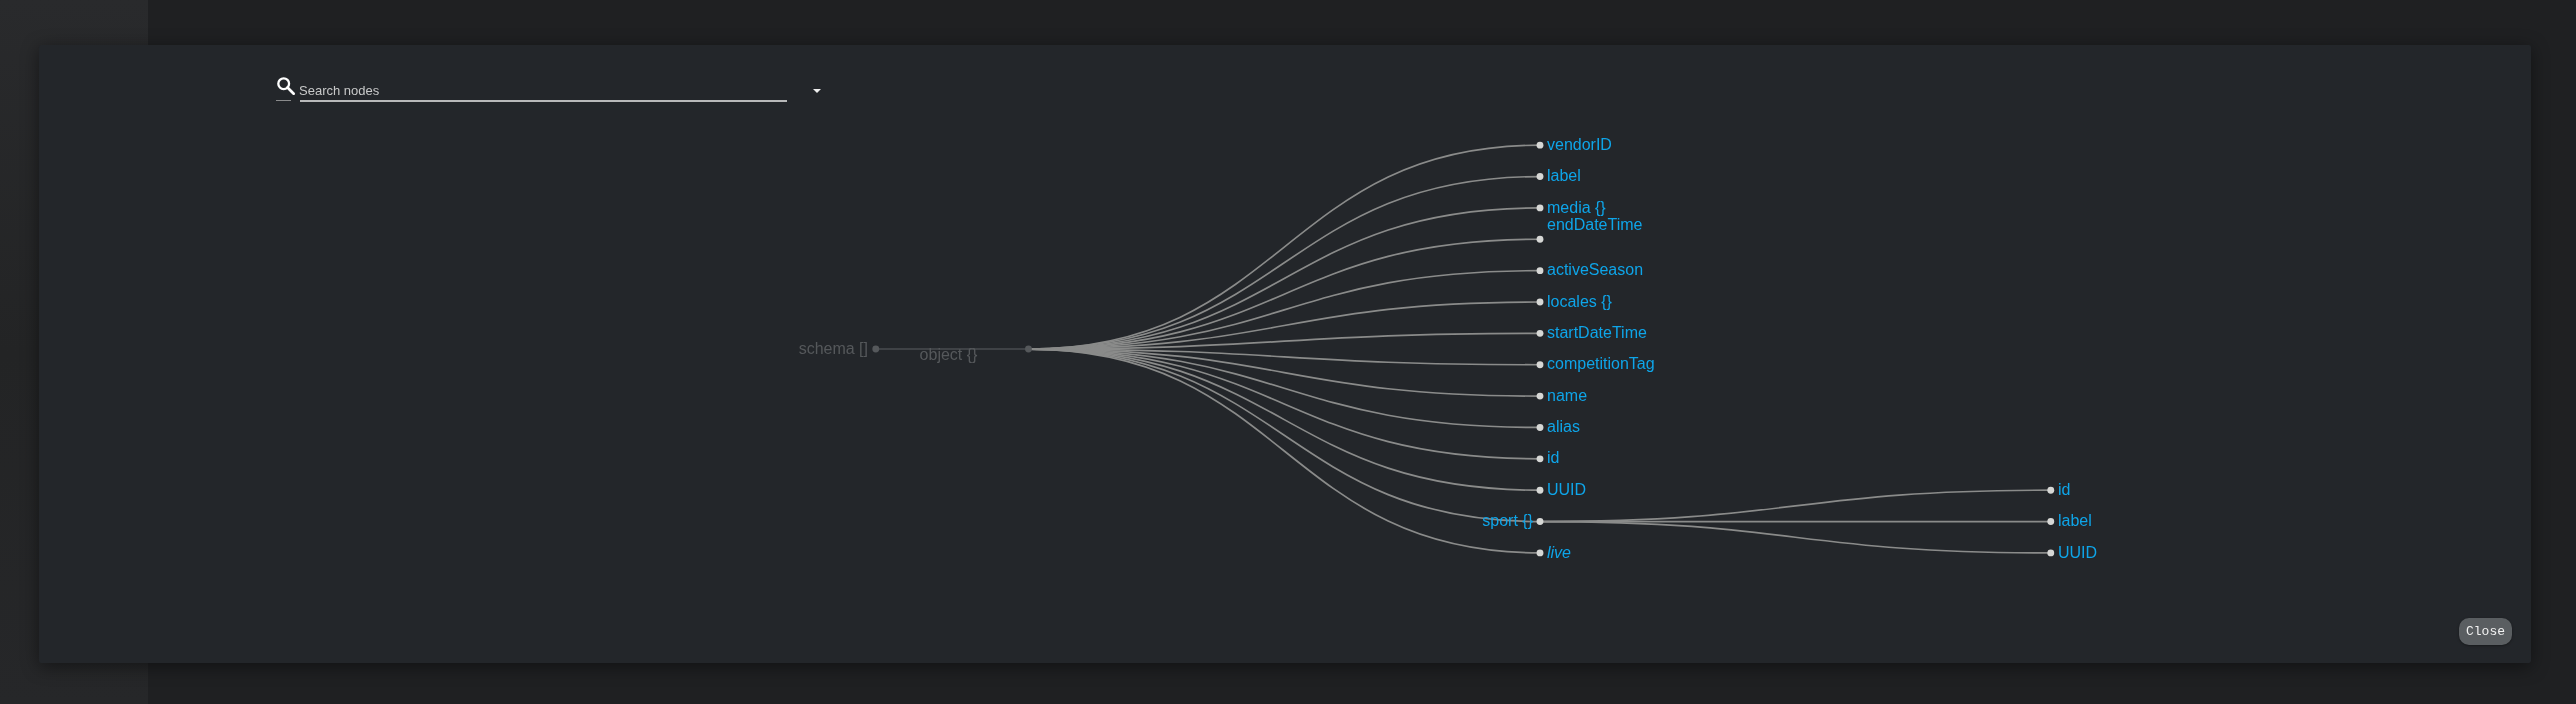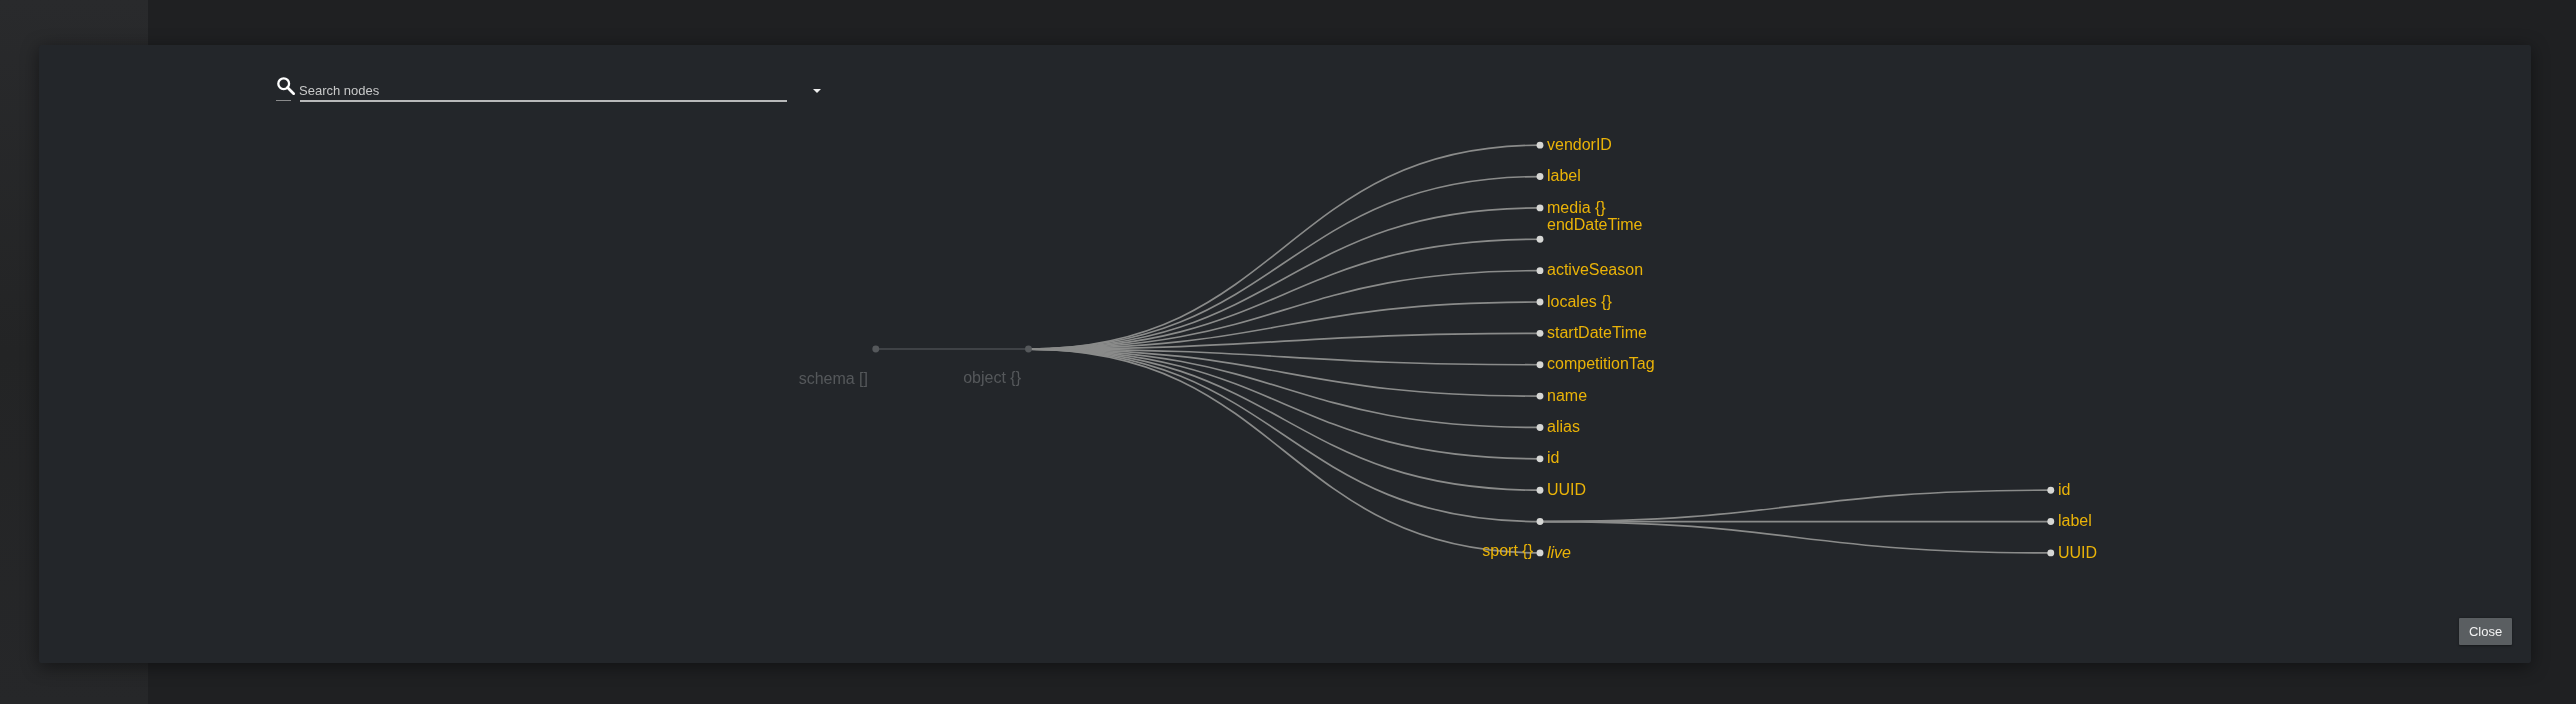--- a/index.html
+++ b/index.html
@@ -56,35 +56,35 @@
     border-top: 4.6px solid #eeeeee;
     cursor: pointer;
   }
   .tree {
     position: absolute; left: 0; top: 0; width: 2492px; height: 618px;
   }
   .tree svg { position: absolute; left: 0; top: 0; }
   .node-label {
     position: absolute;
     font-size: 16px;
-    color: #eab308;
+    color: #0ea5e9;
     white-space: nowrap;
     line-height: 18.3px;
     cursor: pointer;
   }
   .node-label.dim { color: #55585b; }
-  .node-label.right-align { text-align: right; margin-top: 30px; }
+  .node-label.right-align { text-align: right; }
   .close-button {
     position: absolute; left: 2420px; top: 573px;
     width: 53px; height: 27px;
     background: #5a5e61;
     color: #f2f2f2;
-    border: none; border-radius: 1px;
+    border: none; border-radius: 10px;
     font-size: 13px;
-    font-family: Liberation Sans, sans-serif;
+    font-family: Liberation Mono, monospace;
     cursor: pointer;
     box-shadow: 0 0.8px 2.3px rgba(0,0,0,0.4);
   }
 </style>
 </head>
 <body>
 
 <div class="page-bg"></div>
 <div class="left-strip"></div>
 <div class="app-panel"></div>
@@ -137,21 +137,21 @@
         <circle cx="1966" cy="541.8" r="4.5" fill="#d6d7d5"></circle>
         <circle cx="1966" cy="582.88" r="4.5" fill="#d6d7d5"></circle>
         <circle cx="1966" cy="623.96" r="4.5" fill="#d6d7d5"></circle>
         <circle cx="1966" cy="665.04" r="4.5" fill="#d6d7d5"></circle>
         <circle cx="2635" cy="582.88" r="4.5" fill="#d6d7d5"></circle>
         <circle cx="2635" cy="623.96" r="4.5" fill="#d6d7d5"></circle>
         <circle cx="2635" cy="665.04" r="4.5" fill="#d6d7d5"></circle>
       </svg>
 
     <div class="node-label dim right-align" id="root-label" style="left: 684px; width: 145px; top: 295px;">schema []</div>
-    <div class="node-label dim right-align" id="object-label" style="left: 837px; width: 145px; top: 294px;">object {}</div>
+    <div class="node-label dim right-align" id="object-label" style="left: 837px; width: 145px; top: 301px; text-align: center;">object {}</div>
 
     <div id="children-labels">
         <div class="node-label" style="left: 1508px; top: 91px;">vendorID</div>
         <div class="node-label" style="left: 1508px; top: 122px;">label</div>
         <div class="node-label" style="left: 1508px; top: 154px;">media {}</div>
         <div class="node-label" style="left: 1508px; top: 171px;">endDateTime</div>
         <div class="node-label" style="left: 1508px; top: 216px;">activeSeason</div>
         <div class="node-label" style="left: 1508px; top: 248px;">locales {}</div>
         <div class="node-label" style="left: 1508px; top: 279px;">startDateTime</div>
         <div class="node-label" style="left: 1508px; top: 310px;">competitionTag</div>

